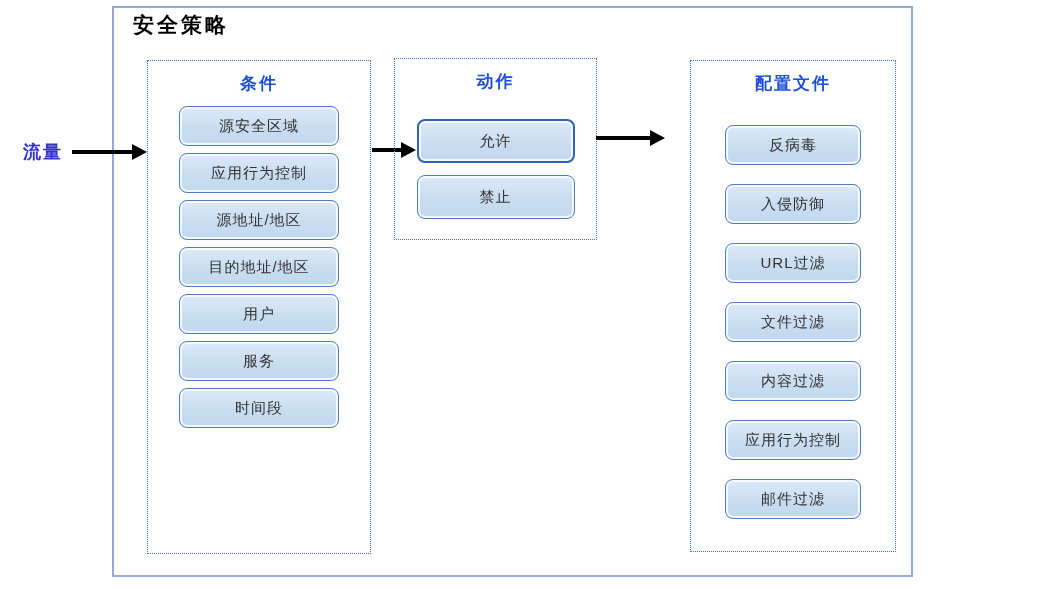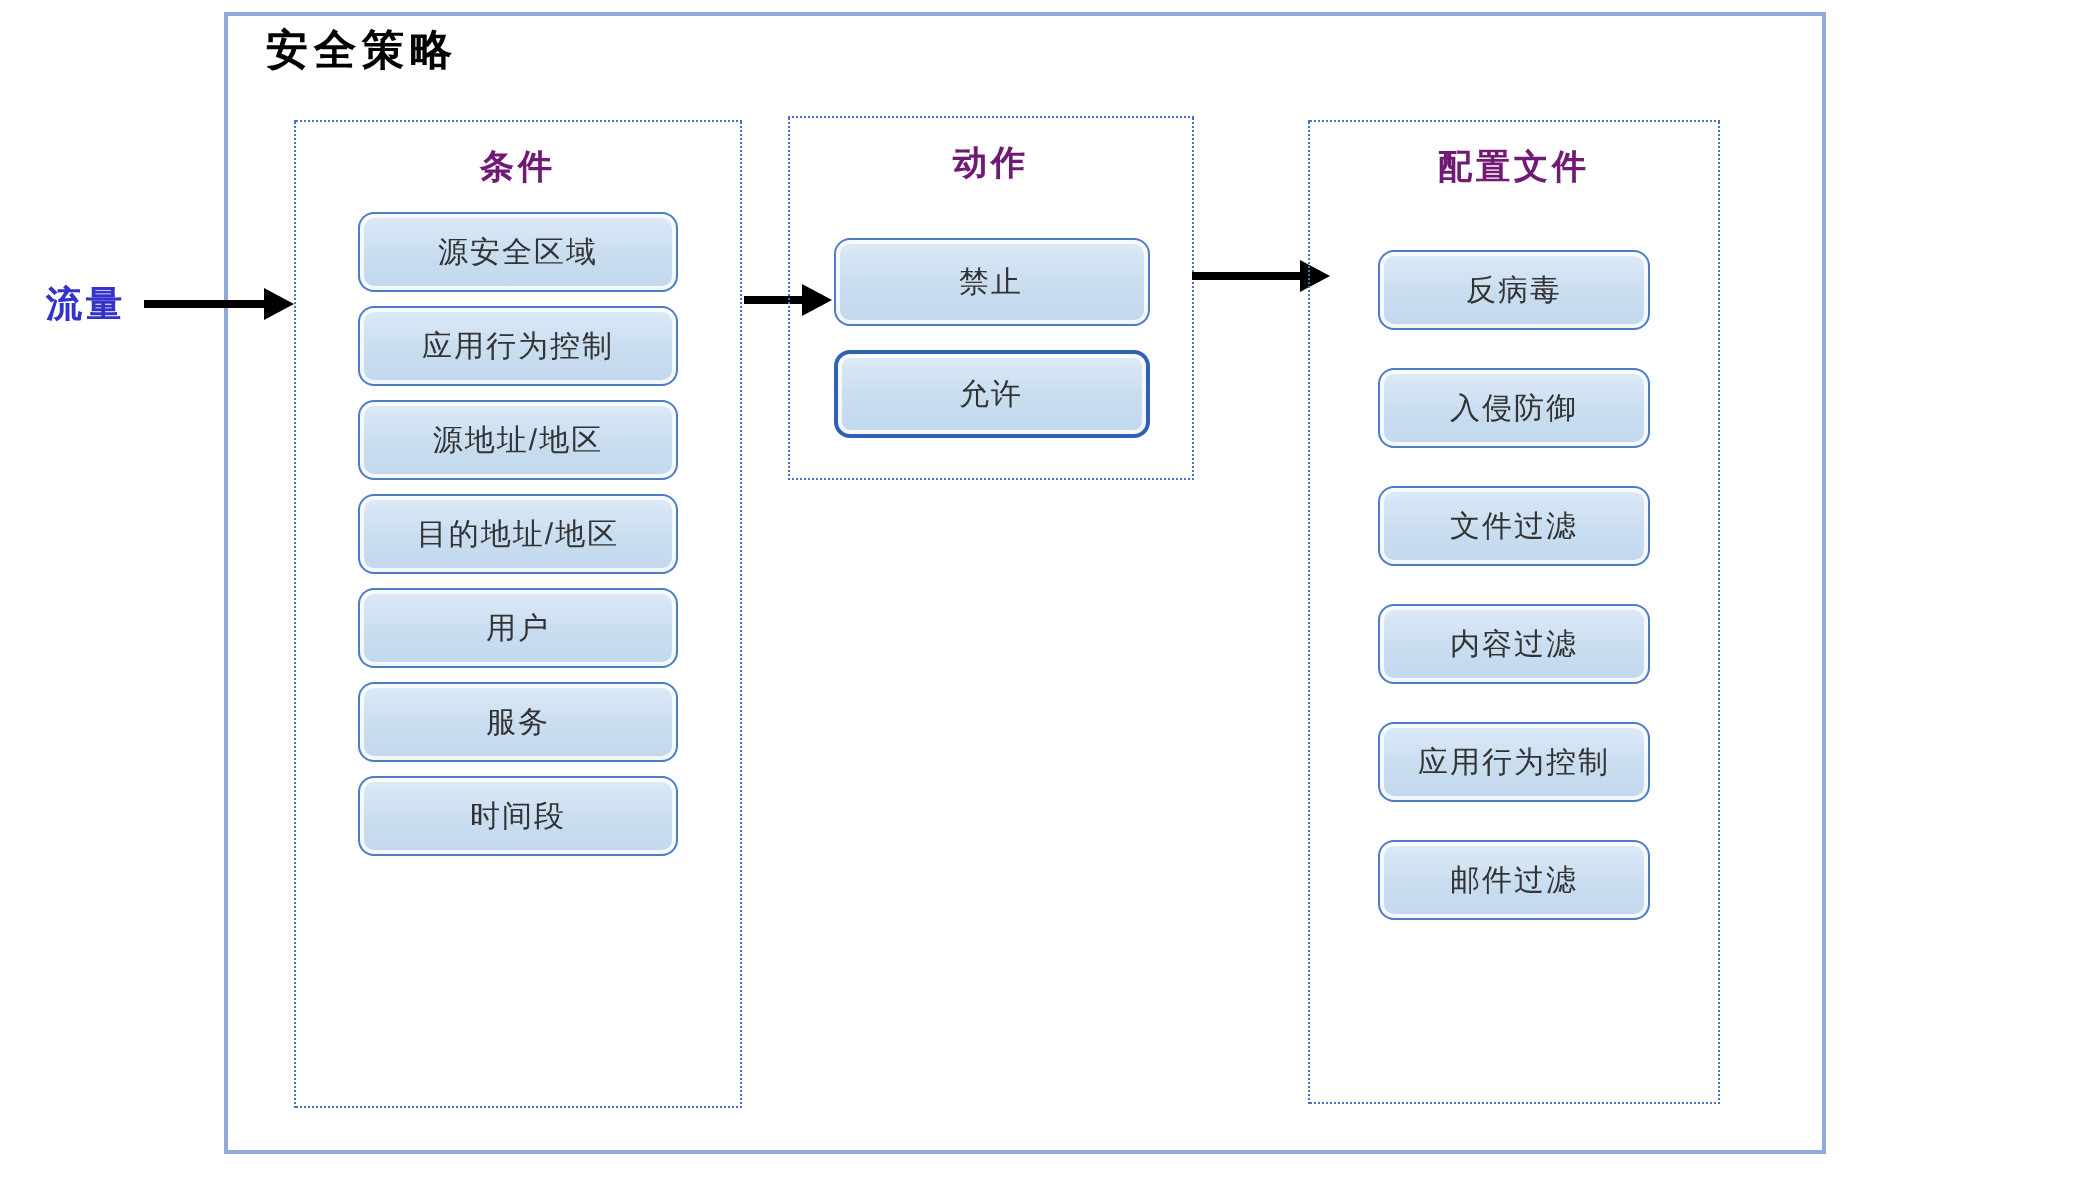--- a/index.html
+++ b/index.html
@@ -41,26 +41,26 @@
   .group {
     position: absolute;
     box-sizing: border-box;
     border: 1px dotted #4472C4;
     display: flex;
     flex-direction: column;
     align-items: center;
   }
   .group-conditions { left: 147px; top: 60px;  width: 224px; height: 494px; }
   .group-actions    { left: 394px; top: 58px;  width: 203px; height: 182px; }
-  .group-profiles   { left: 654px; top: 60px;  width: 206px; height: 492px; }
+  .group-profiles   { left: 690px; top: 60px;  width: 206px; height: 492px; }
   .hdr {
     margin-top: 13px;
     font-size: 17px;
     font-weight: bold;
-    color: #701a75;
+    color: #1d4ed8;
     letter-spacing: 2px;
     line-height: 20px;
     white-space: nowrap;
   }
   .list {
     display: flex;
     flex-direction: column;
     align-items: center;
   }
   .group-conditions .list { margin-top: 12px; gap: 7px; }
@@ -145,33 +145,34 @@
       <div class="btn">时间段</div>
     </div>
   </div>
 
   <div class="shaft a2-shaft"></div>
   <div class="head a2-head"></div>
 
   <div class="group group-actions">
     <div class="hdr">动作</div>
     <div class="list">
+      <div class="btn primary">允许</div>
       <div class="btn">禁止</div>
-      <div class="btn primary">允许</div>
     </div>
   </div>
 
   <div class="shaft a3-shaft"></div>
   <div class="head a3-head"></div>
 
   <div class="group group-profiles">
     <div class="hdr">配置文件</div>
     <div class="list">
       <div class="btn">反病毒</div>
       <div class="btn">入侵防御</div>
+      <div class="btn">URL过滤</div>
       <div class="btn">文件过滤</div>
       <div class="btn">内容过滤</div>
       <div class="btn">应用行为控制</div>
       <div class="btn">邮件过滤</div>
     </div>
   </div>
 
 </div>
 
 </body></html>

